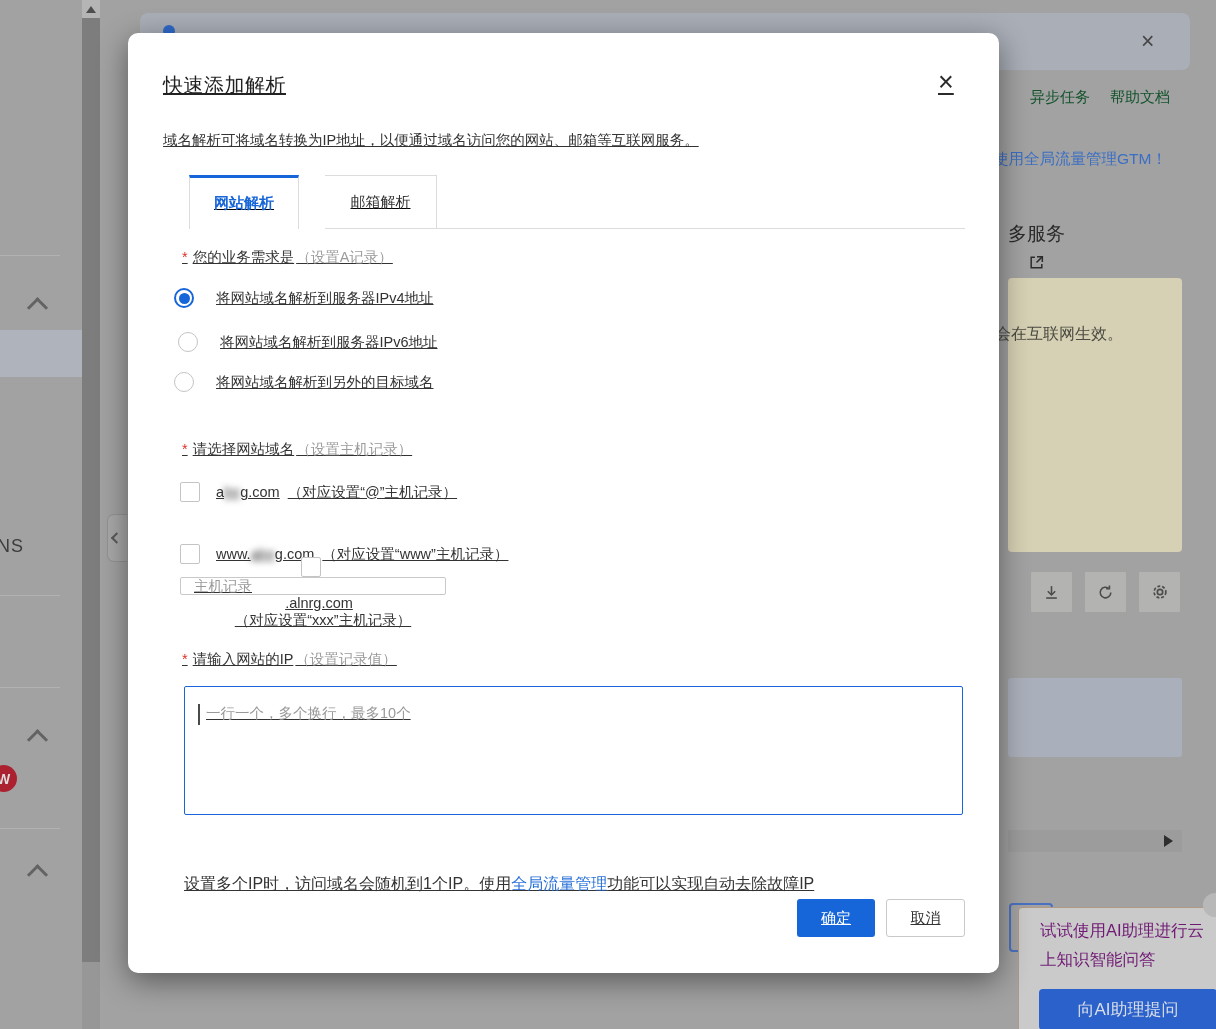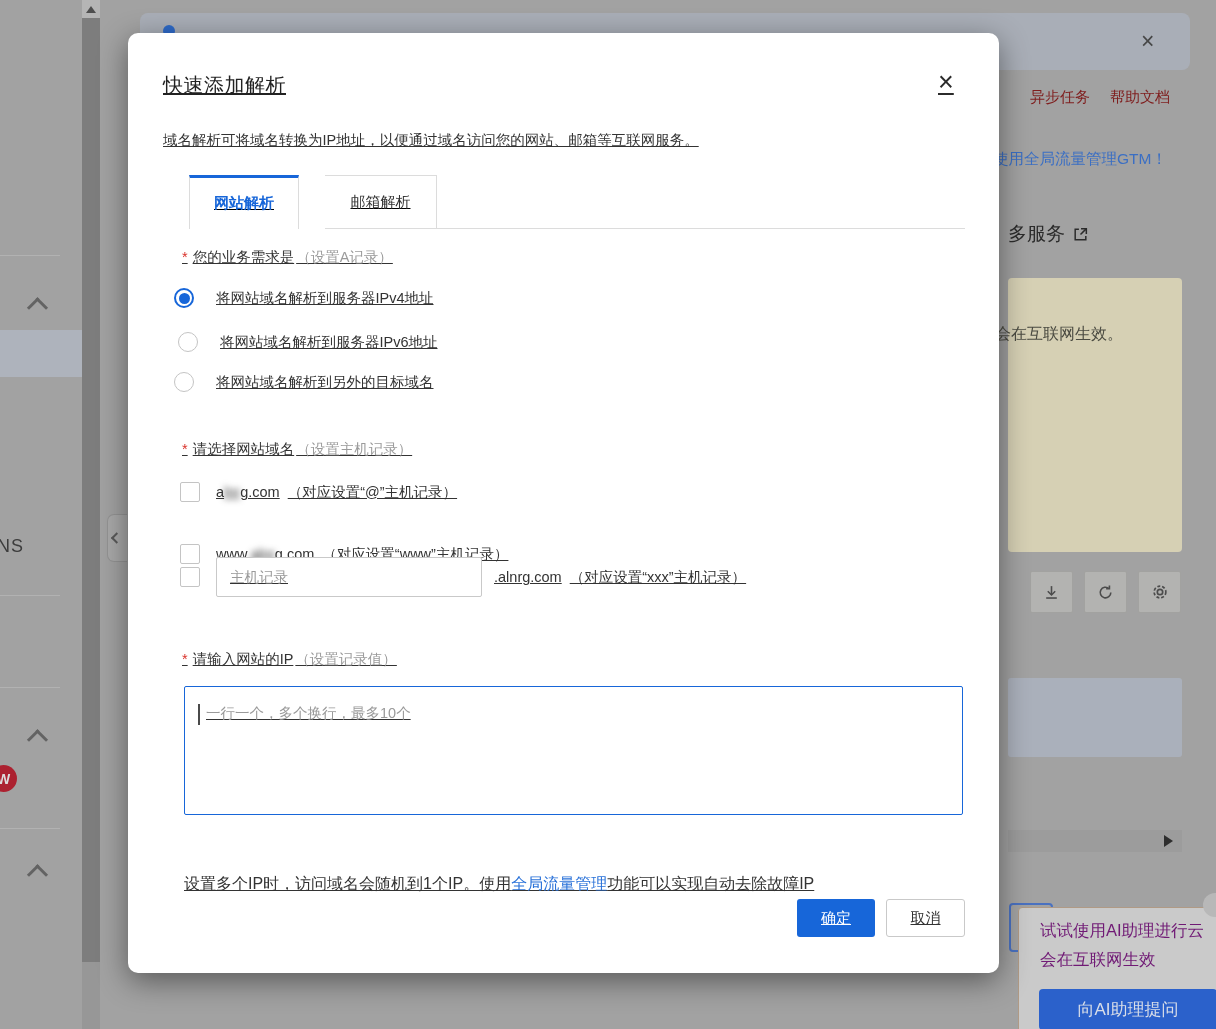--- a/index.html
+++ b/index.html
@@ -21,23 +21,23 @@
   .tri-up { width:0; height:0; border-left:5px solid transparent; border-right:5px solid transparent; border-bottom:7px solid #4e4e4e; }
   .scroll-thumb { left:82px; top:18px; width:18px; height:944px; background:#7d7d7d; }
 
   .collapse-handle { left:107px; top:514px; width:20px; height:48px; background:#a9a9a9; border:1px solid #949494; border-right:none; border-radius:7px 0 0 7px; display:flex; align-items:center; justify-content:center; }
   .chev-left { width:8px; height:8px; border-left:2px solid #5a5a5a; border-bottom:2px solid #5a5a5a; transform:rotate(45deg) translate(-1px,1px); }
 
   .top-banner { left:140px; top:13px; width:1050px; height:57px; background:#a9aeb7; border-radius:8px; }
   .banner-dot { left:163px; top:25px; width:12px; height:12px; border-radius:50%; background:#2e6ac8; }
   .banner-close { left:1141px; top:28px; font-size:23px; color:#474747; cursor:default; }
 
-  .hdr-links { left:1030px; top:88px; width:152px; display:flex; gap:20px; font-size:15px; color:#7f1d1d; white-space:nowrap; }
+  .hdr-links { left:1030px; top:88px; width:152px; display:flex; gap:20px; font-size:15px; color:#14532d; white-space:nowrap; }
   .gtm-link { left:993px; top:149px; font-size:15.5px; color:#3b6fc4; white-space:nowrap; }
-  .more-svc { left:1008px; top:221px; font-size:19px; color:#2b2b2b; display:flex; align-items:center; gap:7px; white-space:nowrap; }
+  .more-svc { left:1008px; top:221px; font-size:19px; color:#2b2b2b; display:flex; align-items:center; gap:7px; white-space:nowrap;flex-direction:column; }
 
   .beige-panel { left:1008px; top:278px; width:174px; height:274px; background:#d6d0b4; border-radius:4px; }
   .promo-text { left:995px; top:324px; font-size:16px; color:#4b4b42; white-space:nowrap; }
 
   .icon-btn { top:571px; width:43px; height:42px; background:#b3b3b1; border:1px solid #a2a2a0; border-radius:2px; display:flex; align-items:center; justify-content:center; }
   .icon-btn svg { stroke:#4c4c4c; fill:none; stroke-width:1.5; }
 
   .bluegrey-panel { left:1008px; top:678px; width:174px; height:79px; background:#aab0bb; border-radius:3px; }
   .grey-bar { left:1008px; top:830px; width:174px; height:22px; background:#9c9c9c; }
   .tri-right { left:1164px; top:835px; width:0; height:0; border-top:6px solid transparent; border-bottom:6px solid transparent; border-left:9px solid #2e2e2e; }
@@ -161,21 +161,21 @@
   </div>
 
   <div class="bg-el bluegrey-panel"></div>
   <div class="bg-el grey-bar"></div>
   <div class="bg-el tri-right"></div>
 
   <div class="bg-el ai-anchor-box"></div>
   <div class="bg-el ai-popup"></div>
   <div class="bg-el ai-text">
     <div>试试使用AI助理进行云</div>
-    <div>会在互联网生效</div>
+    <div>上知识智能问答</div>
   </div>
   <div class="bg-el ai-btn">向AI助理提问</div>
   <div class="bg-el half-circle"></div>
 
   <div class="modal">
     <div class="m-el m-title">快速添加解析</div>
     <div class="m-el m-close">×</div>
     <div class="m-el m-desc">域名解析可将域名转换为IP地址，以便通过域名访问您的网站、邮箱等互联网服务。</div>
 
     <div class="m-el tabbar">
@@ -212,21 +212,21 @@
         <span>g.com</span>
       <span style="margin-left:8px;">（对应设置“@”主机记录）</span>
     </div>
     <div class="m-el cb-row" style="left:52px; top:511px;">
       <div class="checkbox"></div>
       <span>www.</span>
         <span class="blurred">alnr</span>
         <span>g.com</span>
       <span style="margin-left:8px;">（对应设置“www”主机记录）</span>
     </div>
-    <div class="m-el cb-row" style="left:52px; top:524px; height:40px;">
+    <div class="m-el cb-row" style="left:52px; top:524px; height:40px;flex-direction:column;">
       <div class="checkbox"></div>
       <input class="host-input" placeholder="主机记录" style="">
       <span>.alnrg.com</span>
       <span style="margin-left:8px;">（对应设置“xxx”主机记录）</span>
     </div>
 
     <div class="m-el f-label" style="left:54px; top:617px;">
       <span class="req">*</span><span>请输入网站的IP</span><span class="hint">（设置记录值）</span>
     </div>
     <textarea class="m-el ip-textarea" placeholder="一行一个，多个换行，最多10个" style=""></textarea>

